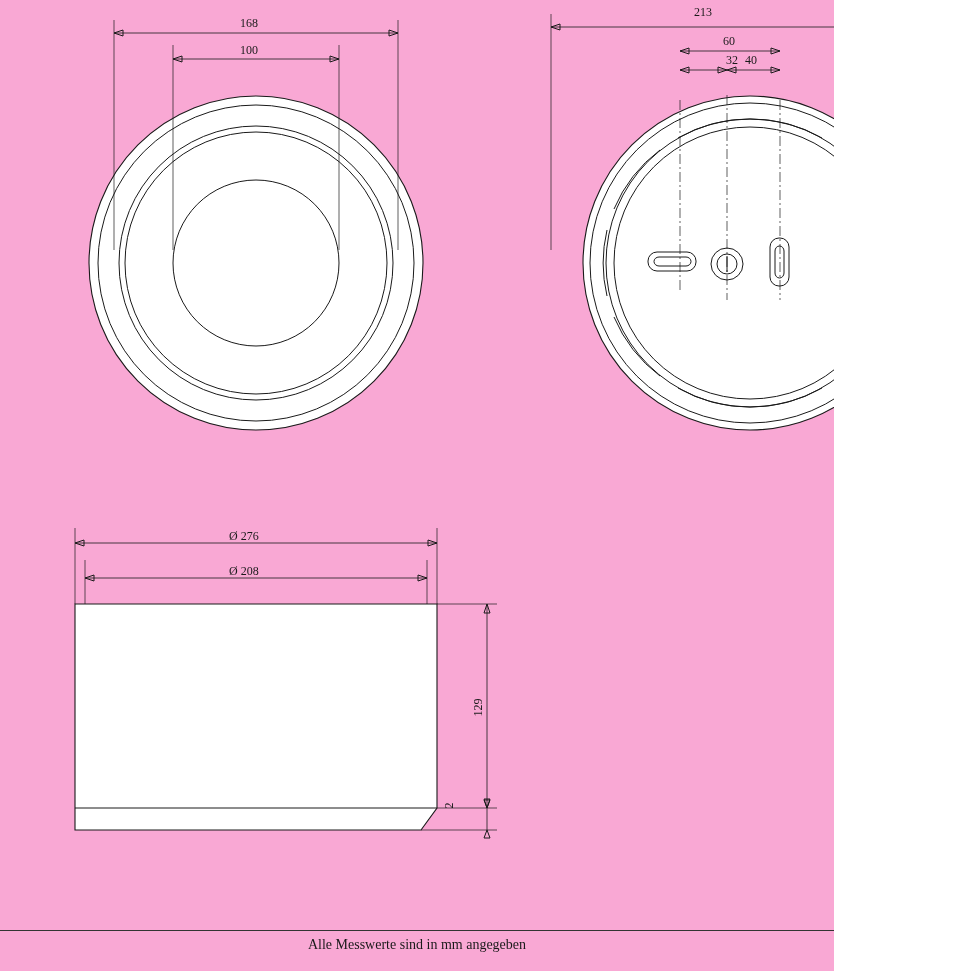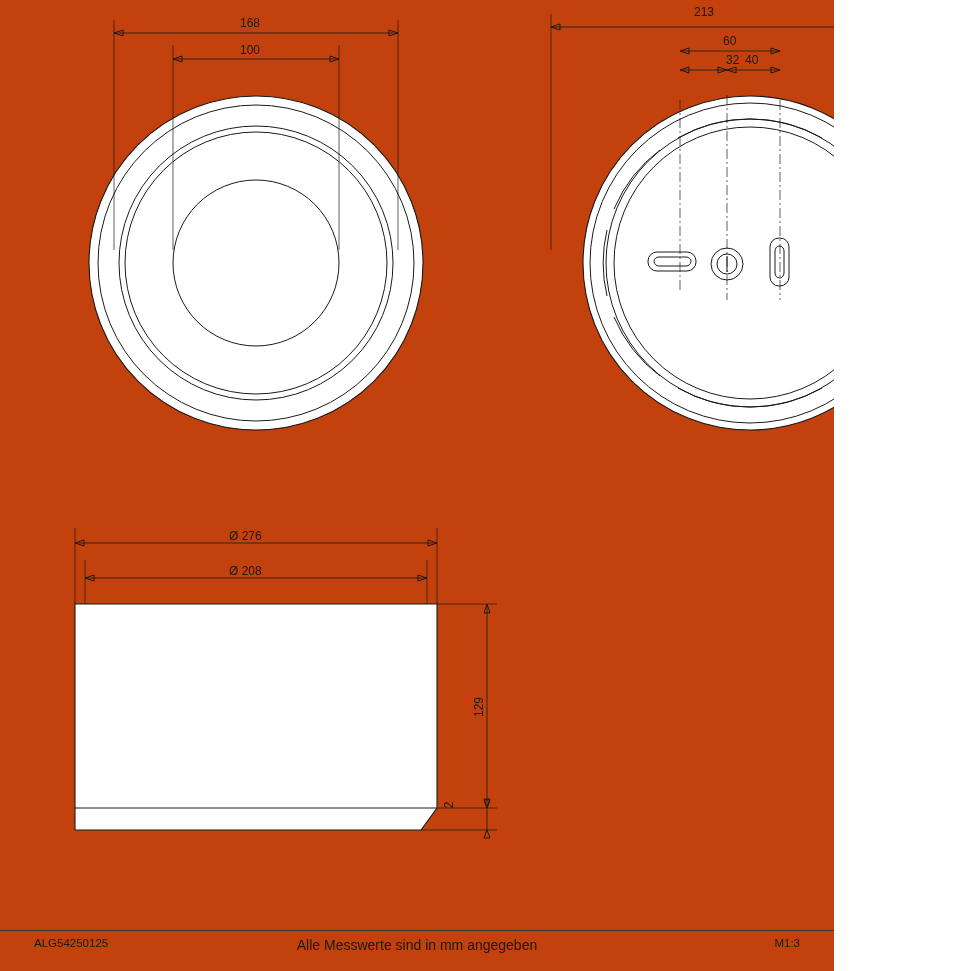--- a/index.html
+++ b/index.html
@@ -8,22 +8,23 @@
     background: #ffffff;
   }
   body {
     font-family: "Liberation Sans", sans-serif;
     color: #1a1a1a;
   }
   #sheet {
     position: relative;
     width: 834px;
     height: 971px;
-    background: #c2410c;
+    background: #f9a8d4;
     overflow: hidden;
+    font-family: Liberation Serif, serif;
   }
   svg.drawing {
     position: absolute;
     left: 0;
     top: 0;
     width: 970px;
     height: 971px;
   }
   .ln {
     stroke: #1a1a1a;
@@ -205,20 +206,16 @@
   <div class="label-abs" style="left:723px; top:34px;text-align:right;">60</div>
   <div class="label-abs" style="left:694px; top:53px;margin-left:32px;">32</div>
   <div class="label-abs" style="left:745px; top:53px;">40</div>
 
   <div class="label-abs" style="left:229px; top:529px;">Ø 276</div>
   <div class="label-abs" style="left:229px; top:564px;">Ø 208</div>
   <div class="label-abs vert" style="left:469px; top:700px; transform:rotate(-90deg);">129</div>
   <div class="label-abs vert" style="left:446px; top:798px; transform:rotate(-90deg);">2</div>
 
   <div class="footer">
-    <div class="footer-row">
-      <span>ALG54250125</span>
-      <span>M1:3</span>
-    </div>
     <div class="footer-center">Alle Messwerte sind in mm angegeben</div>
   </div>
 
 </div>
 
 </body></html>

